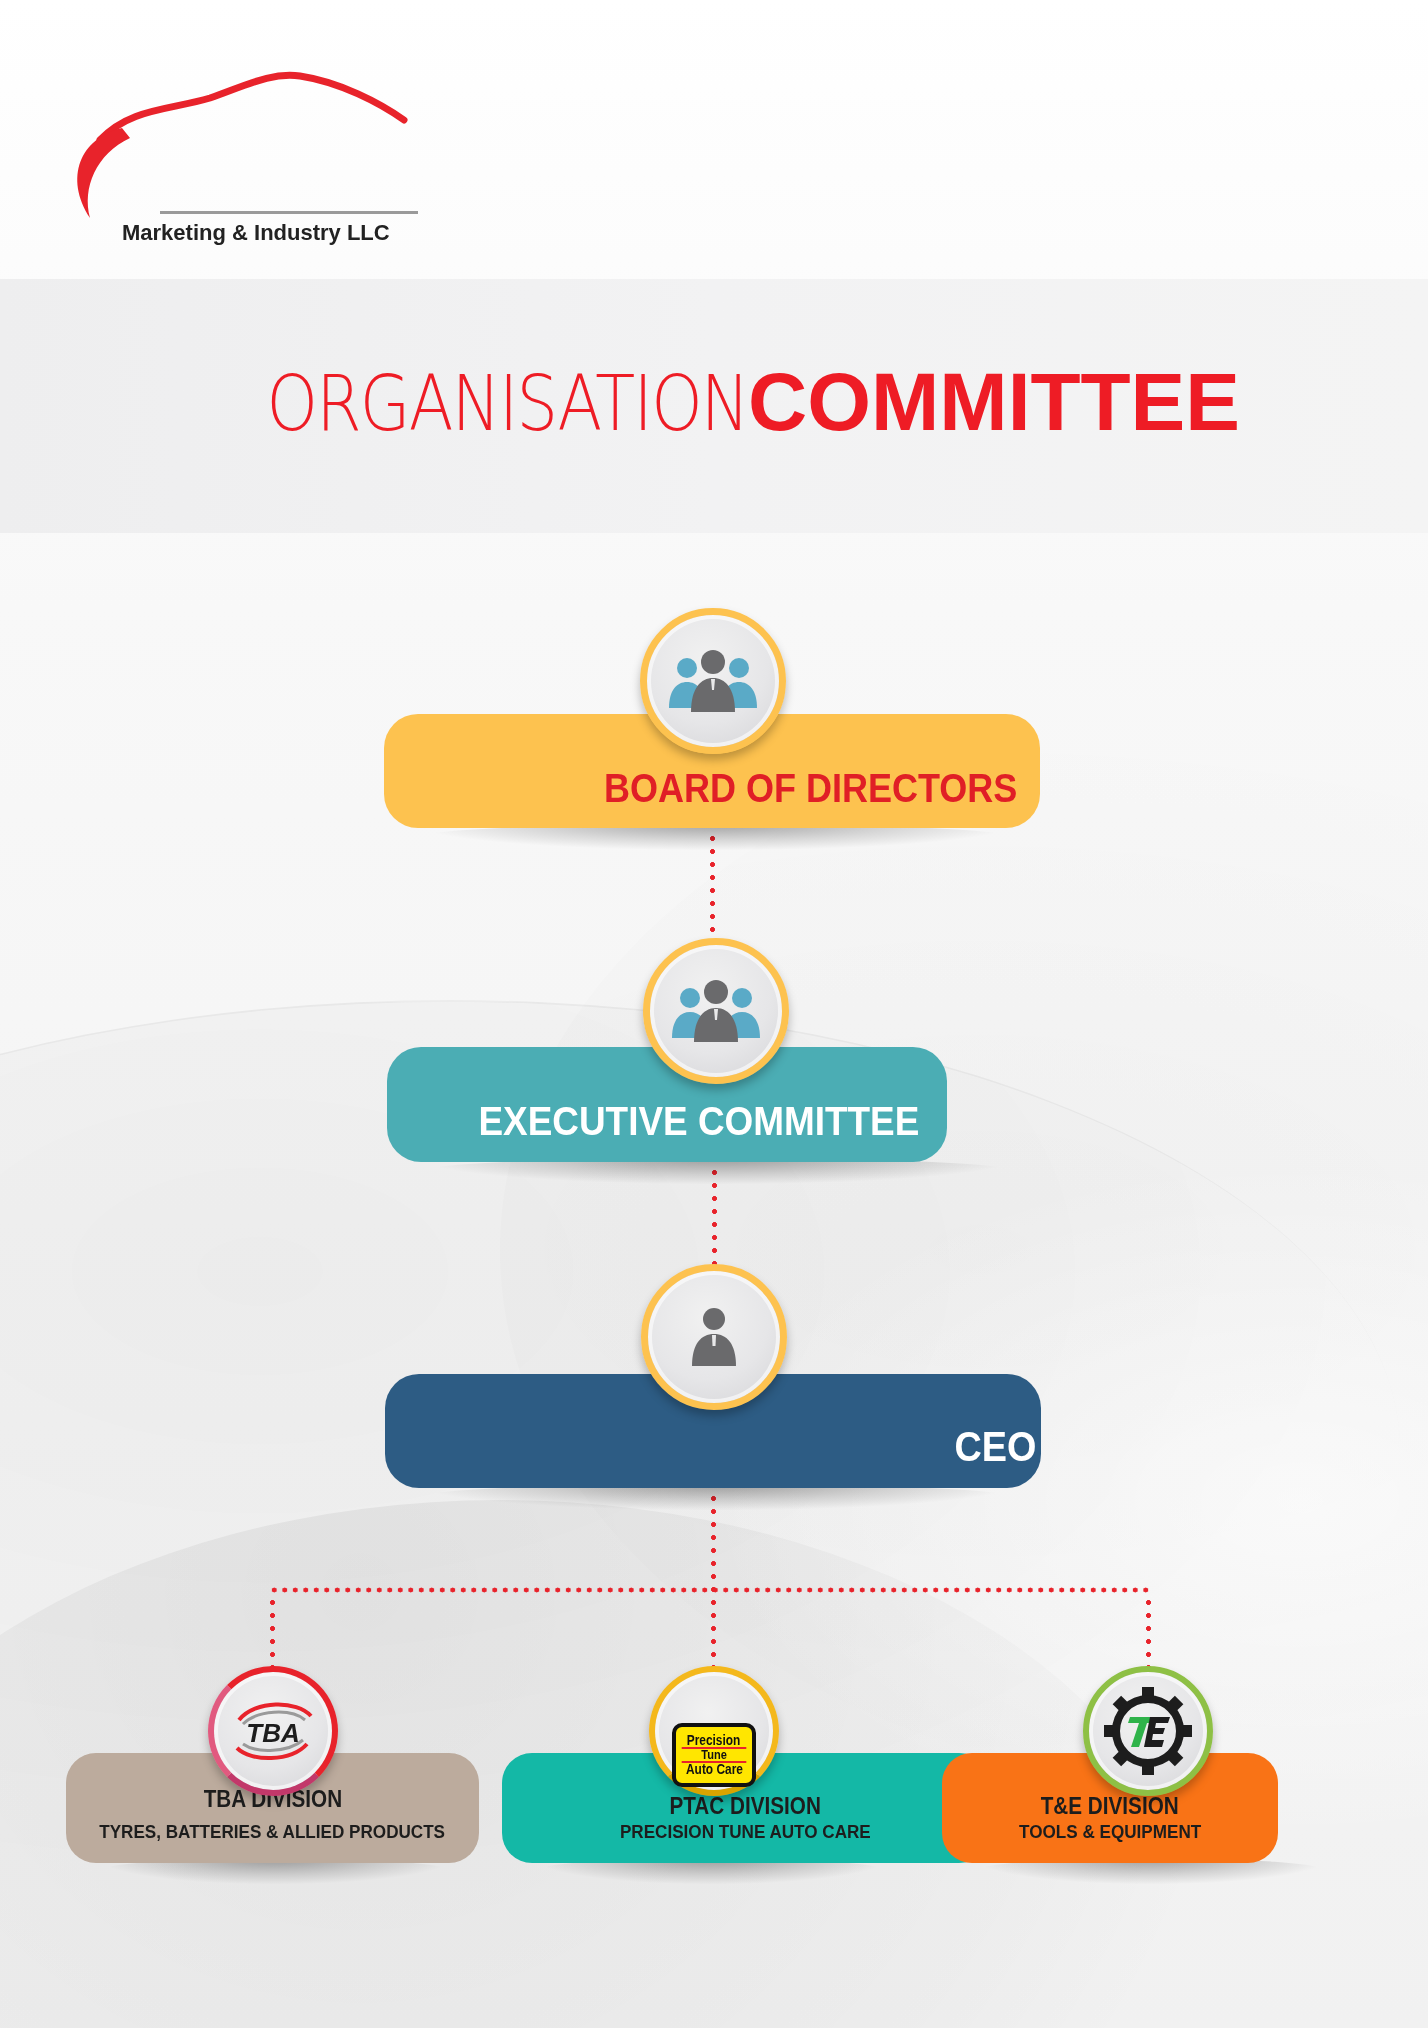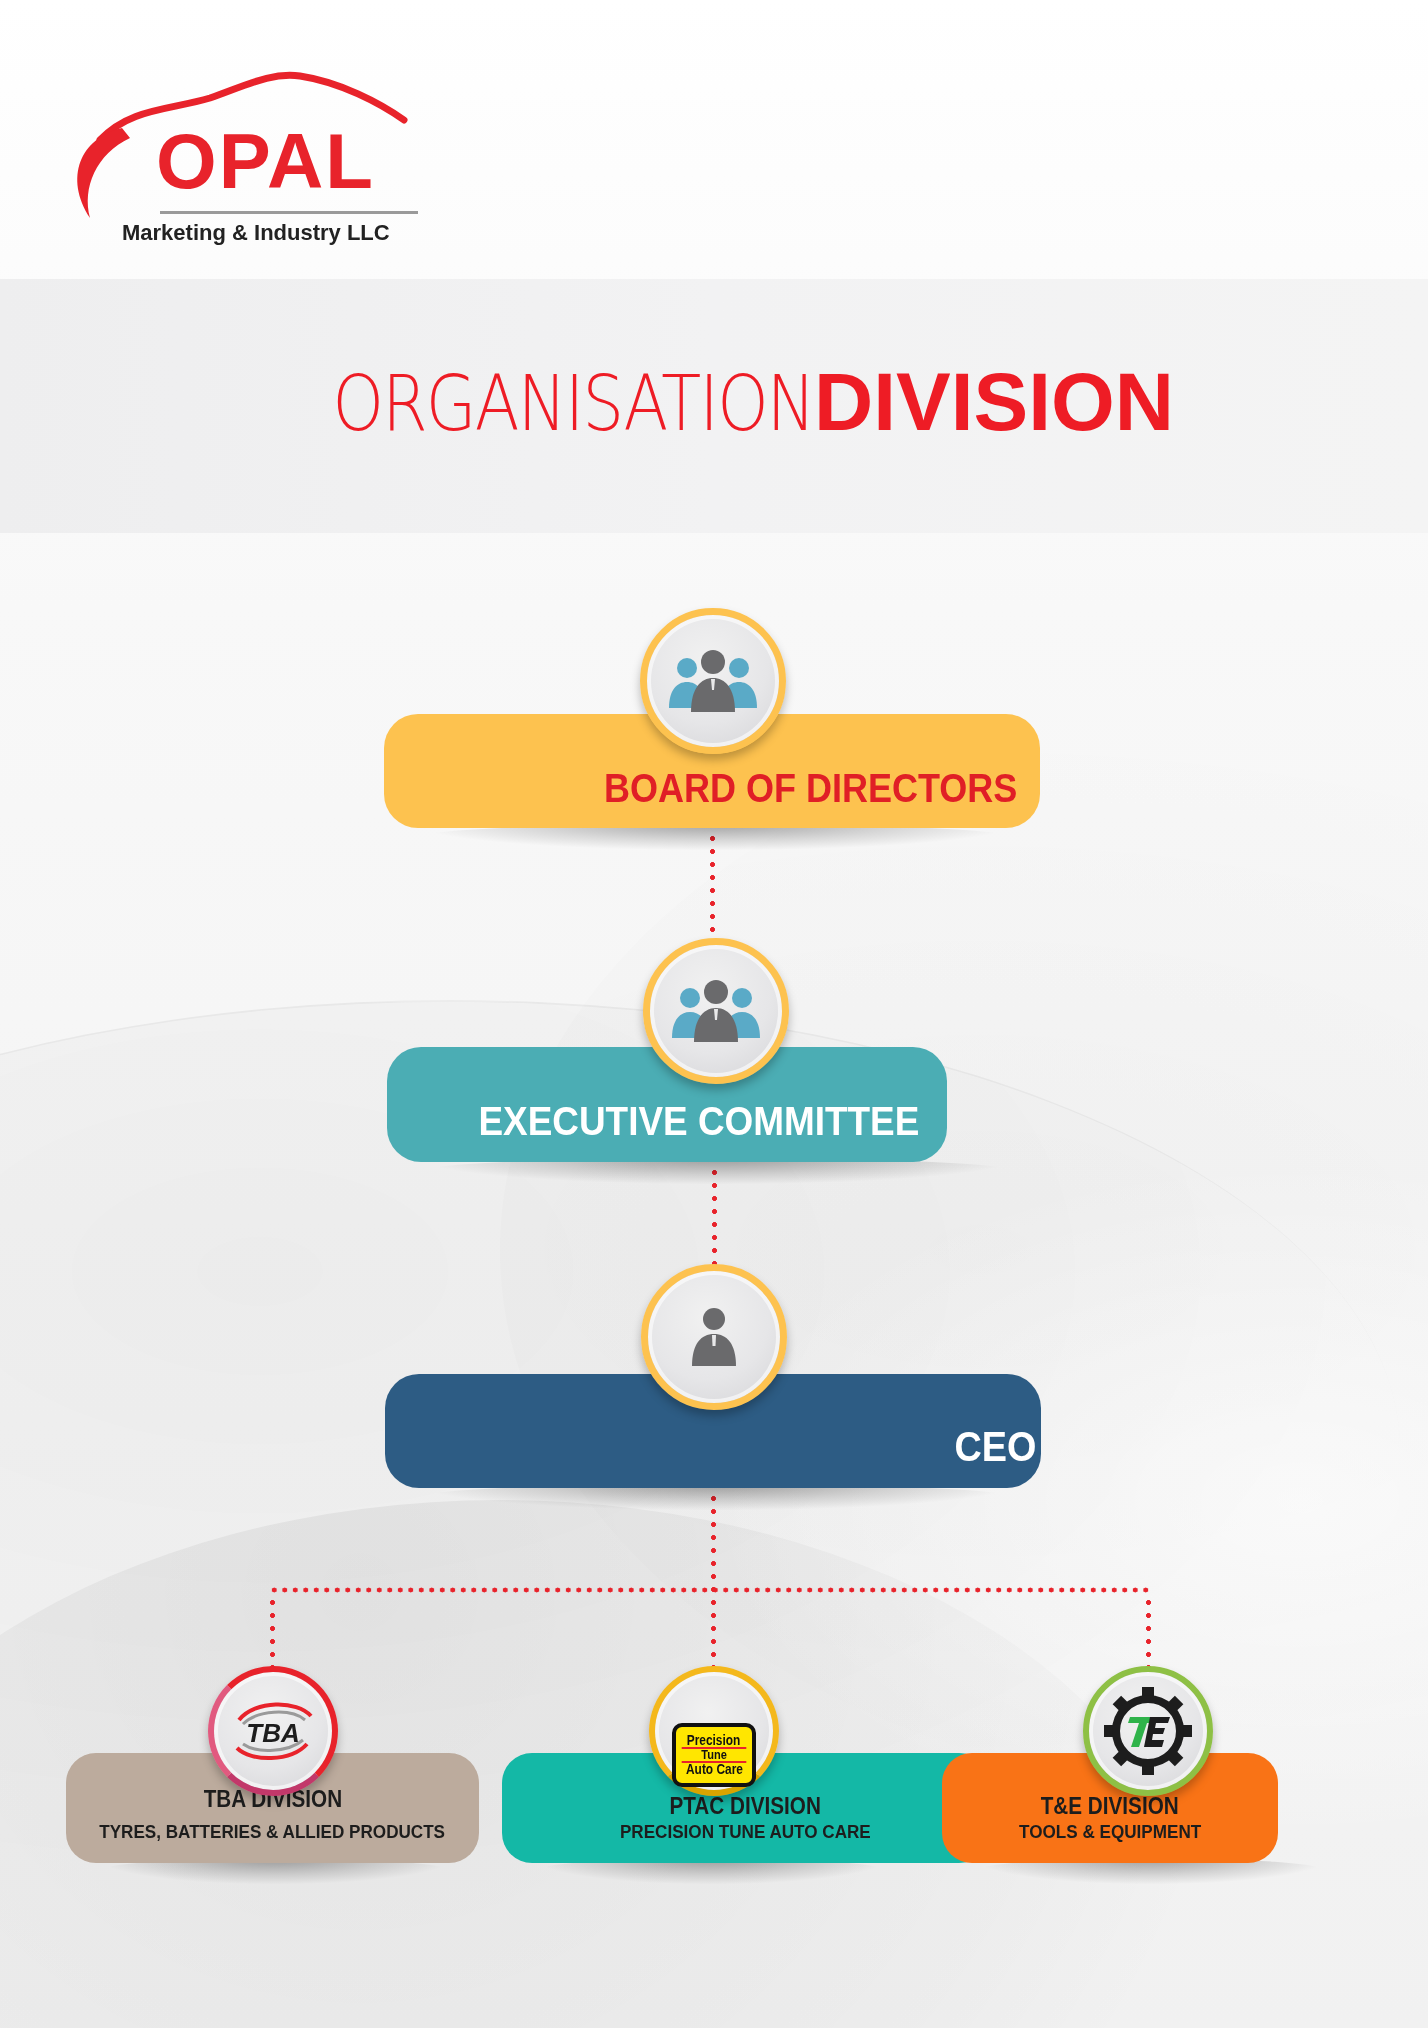--- a/index.html
+++ b/index.html
@@ -117,27 +117,26 @@
   <div class="swoosh sw1"></div>
   <div class="swoosh sw2"></div>
   <div class="swoosh sw4"></div>
 </div>
 
 <div class="logo">
   <svg width="360" height="150" viewBox="0 0 360 150">
     <path d="M40 72 C70 40, 110 42, 150 30 C185 18, 210 4, 240 8 C280 14, 320 35, 344 52" fill="none" stroke="#e8232b" stroke-width="7" stroke-linecap="round"></path>
     <path d="M62 60 C20 70, 4 110, 30 150 C22 120, 36 86, 70 70 Z" fill="#e8232b"></path>
   </svg>
-  <div class="logo-word">OPAL</div>
   <div class="logo-rule"></div>
   <div class="logo-sub">Marketing &amp; Industry LLC</div>
 </div>
 
 <div class="title-band"></div>
-<h1 class="page-title"><span class="light">ORGANISATION </span><span class="bold">DIVISION</span></h1>
+<h1 class="page-title"><span class="light">ORGANISATION </span><span class="bold">COMMITTEE</span></h1>
 
 <div class="dot-v" style="left:710px; top:832px; height:110px;"></div>
 <div class="dot-v" style="left:712px; top:1166px; height:102px;"></div>
 <div class="dot-v" style="left:711px; top:1492px; height:178px;"></div>
 <div class="dot-h" style="left:269px; top:1587px; width:882px;"></div>
 <div class="dot-v" style="left:270px; top:1596px; height:72px;"></div>
 <div class="dot-v" style="left:1146px; top:1596px; height:72px;"></div>
 
 <div class="box-shadow" style="left:420px; top:824px; width:590px;"></div>
 <div class="box board">

